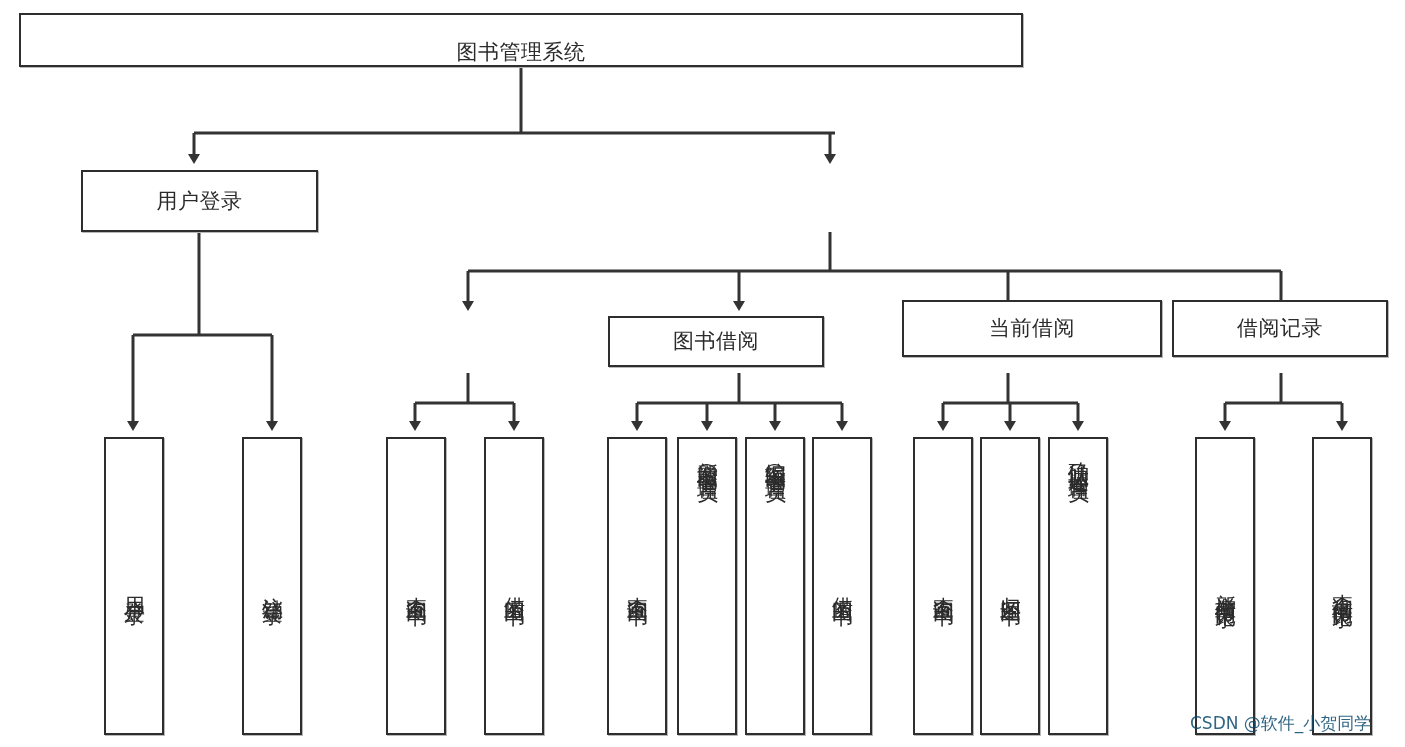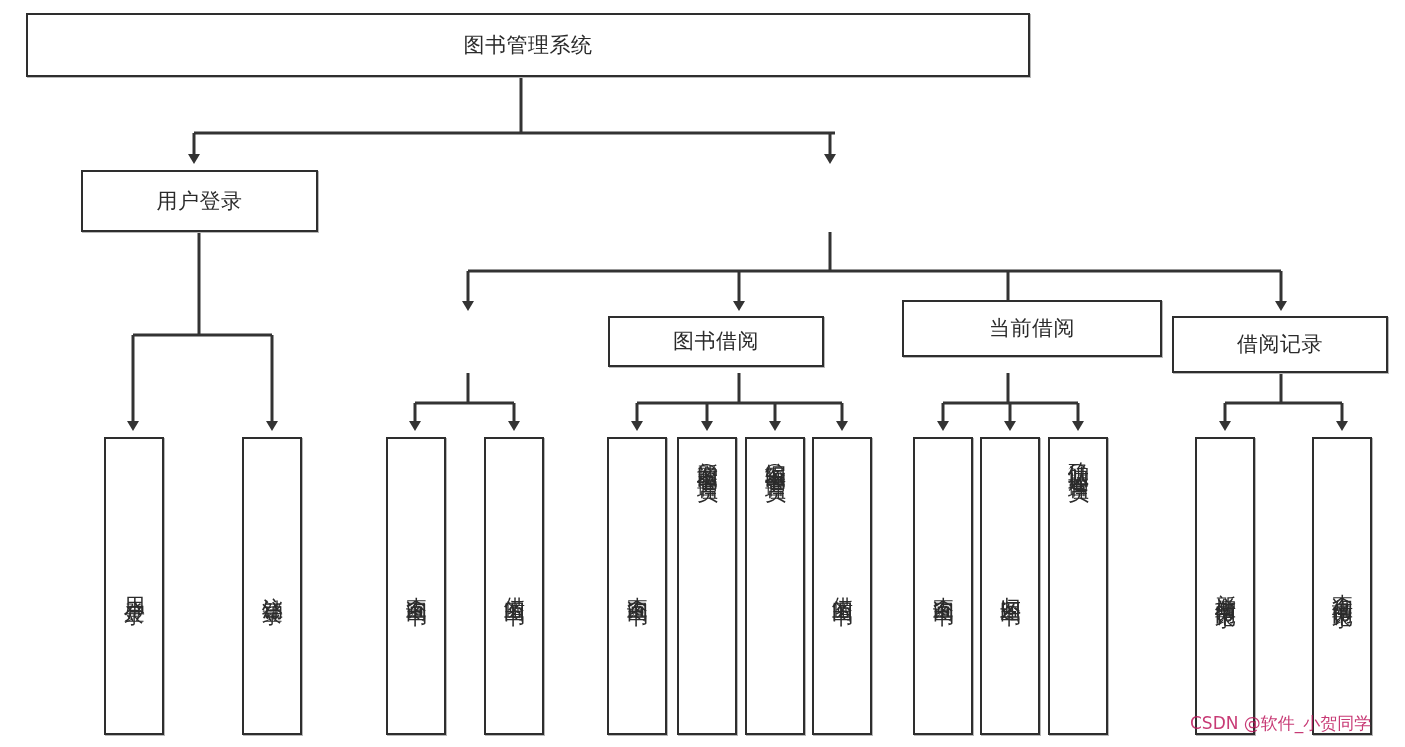--- a/index.html
+++ b/index.html
@@ -62,21 +62,21 @@
   
   .node.vert.centered {
     align-items: center;
     padding-top: 0;
   }
   #watermark {
     position: absolute;
     left: 1190px;
     top: 712px;
     font-size: 17px;
-    color: #be185d;
+    color: #0c4a6e;
     white-space: nowrap;
     font-family: "DejaVu Sans", "Liberation Sans", sans-serif;
     opacity: 0.85;
   }
 </style>
 </head>
 <body>
 
 <div id="canvas">
 
@@ -123,39 +123,39 @@
       <path d="M1010,403 L1010,422" marker-end="url(#arrow)"></path>
       <path d="M1078,403 L1078,422" marker-end="url(#arrow)"></path>
 
       <path d="M1281,373 L1281,403"></path>
       <path d="M1225,403 L1342,403"></path>
       <path d="M1225,403 L1225,422" marker-end="url(#arrow)"></path>
       <path d="M1342,403 L1342,422" marker-end="url(#arrow)"></path>
     </g>
   </svg>
 
-  <div class="node horiz" style="left:26px; top:13px; width:1004px; height:64px;">
+  <div class="node horiz" style="left:19px; top:13px; width:1004px; height:54px;align-items:flex-end;">
     <span class="node-label">图书管理系统</span>
   </div>
 
   <div class="node horiz" style="left:81px; top:170px; width:237px; height:62px;">
     <span class="node-label">用户登录</span>
   </div>
 
 
 
   <div class="node horiz" style="left:608px; top:316px; width:216px; height:51px;">
     <span class="node-label">图书借阅</span>
   </div>
 
   <div class="node horiz" style="left:902px; top:300px; width:260px; height:57px;">
     <span class="node-label">当前借阅</span>
   </div>
 
-  <div class="node horiz" style="left:1172px; top:316px; width:216px; height:57px;">
+  <div class="node horiz" style="left:1172px; top:300px; width:216px; height:57px;">
     <span class="node-label">借阅记录</span>
   </div>
 
   <div class="node vert centered" style="left:104px; top:437px; width:60px; height:298px;">
     <span class="node-label">用户登录</span>
   </div>
 
   <div class="node vert centered" style="left:242px; top:437px; width:60px; height:298px;">
     <span class="node-label">注销登录</span>
   </div>

